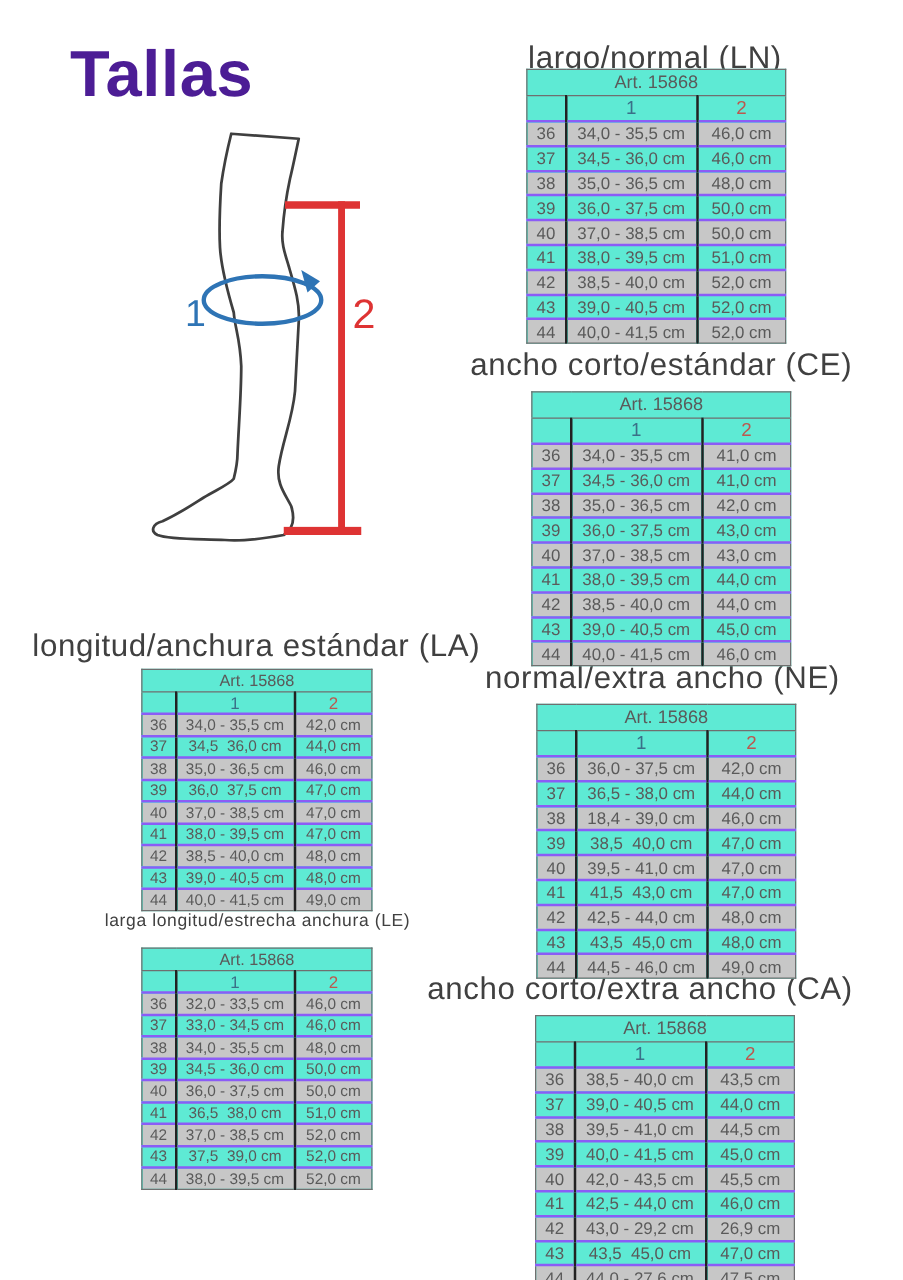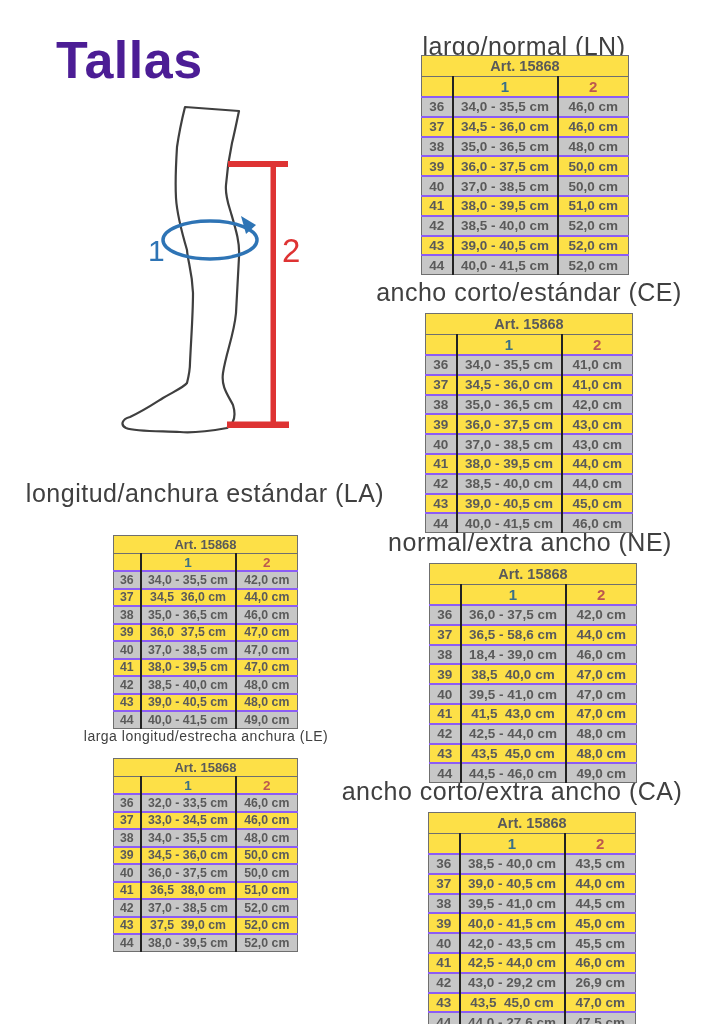--- a/index.html
+++ b/index.html
@@ -21,21 +21,21 @@
     font-size:52px;font-weight:700;color:#4c1d95;letter-spacing:.5px;
   }
   .tbl-title{
     position:absolute;transform:translateX(-50%);white-space:nowrap;
     color:var(--title-txt);font-weight:400;letter-spacing:.5px;
   }
   .tt-r{font-size:25px;}
   .tt-l{font-size:14px;}
   table.size-table{
     position:absolute;border-collapse:collapse;table-layout:fixed;
-    background:#fde047;border:1px solid #6f6f6f;color:var(--txt);font-weight:bold;
+    background:#5eead4;border:1px solid #6f6f6f;color:var(--txt);
   }
   table.size-table td{padding:0;text-align:center;overflow:hidden;white-space:nowrap;}
   .t-r{font-size:13.5px;}
   .t-l{font-size:12.3px;}
   .t-r col.c-size{width:31px;} .t-r col.c-1{width:105px;} .t-r col.c-2{width:71px;}
   .t-l col.c-size{width:27px;} .t-l col.c-1{width:95px;}  .t-l col.c-2{width:62px;}
   tr.art-row td{border-bottom:1px solid #6f6f6f;}
   .t-r tr.art-row td{height:20px;font-size:14.5px;}
   .t-l tr.art-row td{height:17px;font-size:13px;}
   .t-r tr.hdr-row td{height:19px;font-size:15px;}
@@ -88,21 +88,21 @@
     <ellipse cx="110" cy="145" rx="47" ry="19" fill="none" stroke="var(--accent-blue)" stroke-width="3.5"></ellipse>
     <polygon points="141,121 156,130 146,139" fill="var(--accent-blue)"></polygon>
   </g>
 
   <text x="48" y="166" font-size="30" fill="var(--accent-blue)">1</text>
   <text x="182" y="167" font-size="33" fill="var(--accent-red)">2</text>
 </svg>
 
 <div class="tbl-title tt-r" style="left:524px;top:20px;margin-top:12px;">largo/normal (LN)</div>
 <div class="tbl-title tt-r" style="left:529px;top:278px;">ancho corto/estándar (CE)</div>
-<div class="tbl-title tt-r" style="left:205px;top:479px;">longitud/anchura estándar (LA)</div>
+<div class="tbl-title tt-r" style="left:205px;top:503px;">longitud/anchura estándar (LA)</div>
 <div class="tbl-title tt-r" style="left:530px;top:528px;">normal/extra ancho (NE)</div>
 <div class="tbl-title tt-l" style="left:206px;top:728px;">larga longitud/estrecha anchura (LE)</div>
 <div class="tbl-title tt-r" style="left:512px;top:777px;">ancho corto/extra ancho (CA)</div>
 
 <table class="size-table t-r" style="left:421px;top:55px;width:207px;">
   <colgroup>
       <col class="c-size">
       <col class="c-1">
       <col class="c-2">
     </colgroup>
@@ -312,21 +312,21 @@
     </tr>
   </thead>
   <tbody>
       <tr class="shaded">
         <td class="col-size">36</td>
         <td class="col-calf">36,0 - 37,5 cm</td>
         <td class="col-height">42,0 cm</td>
       </tr>
       <tr>
         <td class="col-size">37</td>
-        <td class="col-calf">36,5 - 58,6 cm</td>
+        <td class="col-calf">36,5 - 38,0 cm</td>
         <td class="col-height">44,0 cm</td>
       </tr>
       <tr class="shaded">
         <td class="col-size">38</td>
         <td class="col-calf">18,4 - 39,0 cm</td>
         <td class="col-height">46,0 cm</td>
       </tr>
       <tr>
         <td class="col-size">39</td>
         <td class="col-calf">38,5&nbsp;&nbsp;40,0 cm</td>

